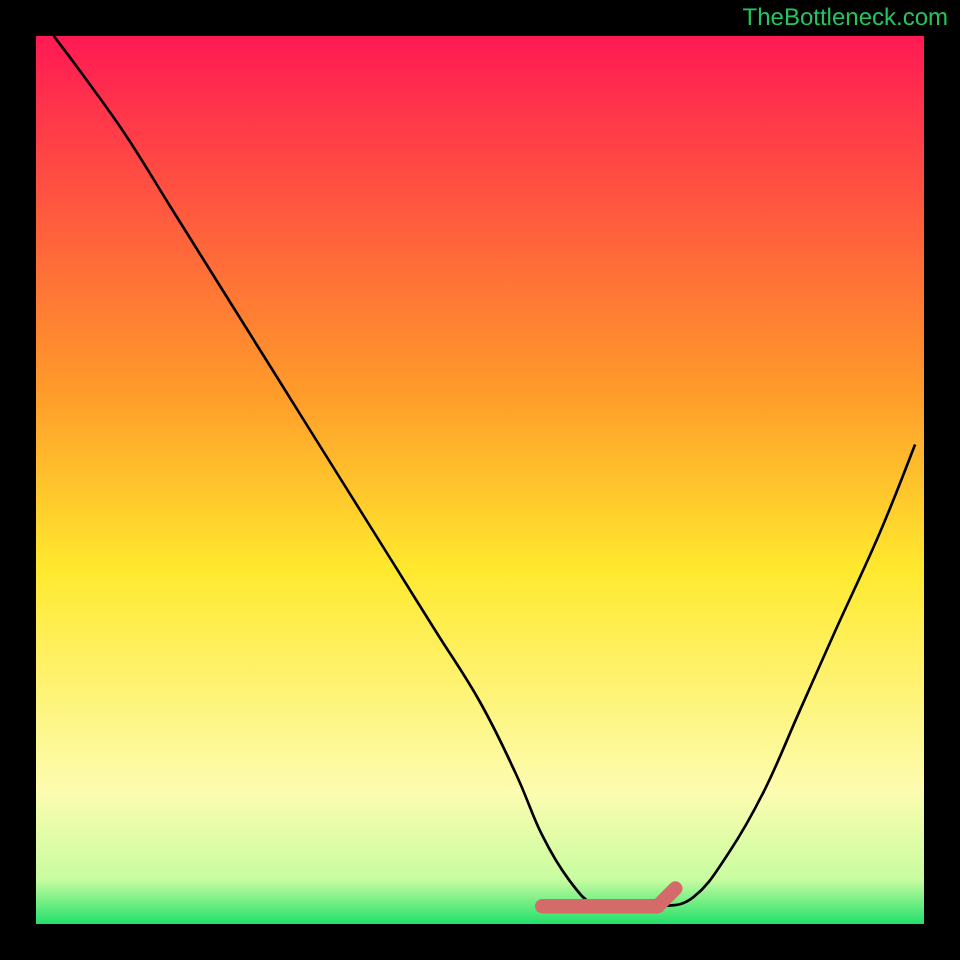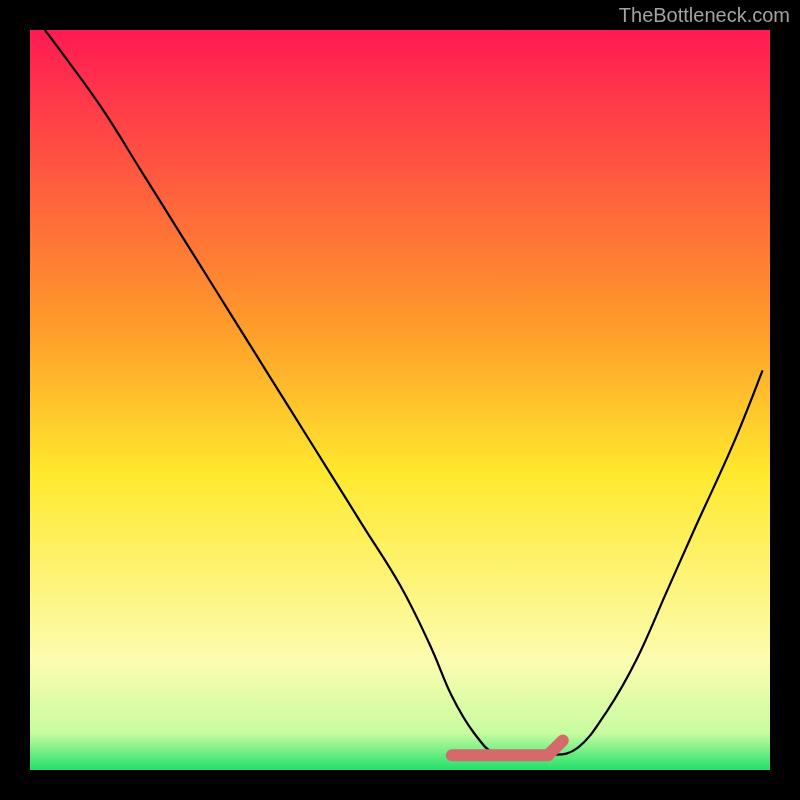--- a/index.html
+++ b/index.html
@@ -8,21 +8,21 @@
     width: 800px;
     height: 800px;
     background: #000;
     position: relative;
     font-family: Arial, sans-serif;
   }
   .watermark {
     position: absolute;
     top: 4px;
     right: 10px;
-    color: #a3a3a3;
+    color: #22c55e;
     font-size: 20px;
     font-weight: 500;
     z-index: 10;
   }
   .chart-container {
     position: absolute;
     left: 30px;
     top: 30px;
     width: 740px;
     height: 740px;

